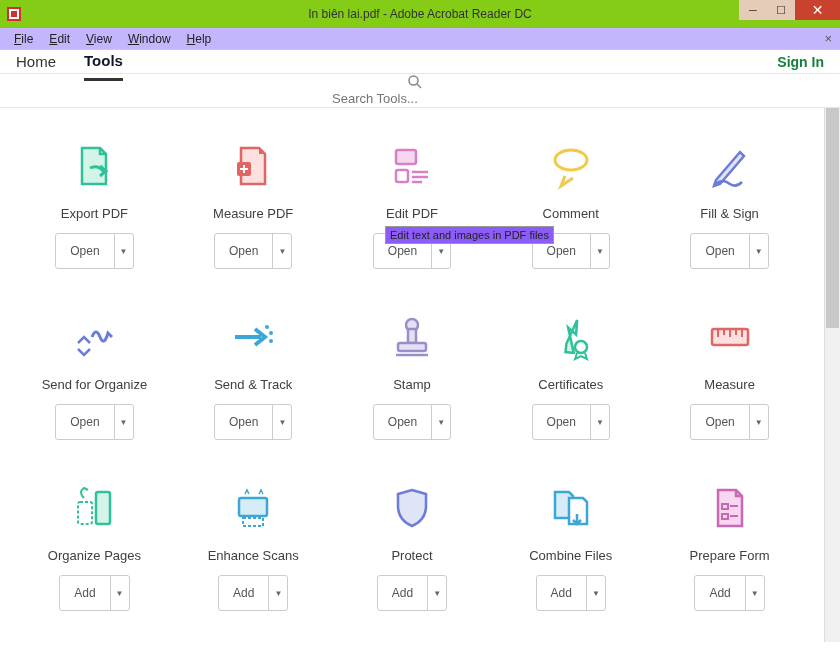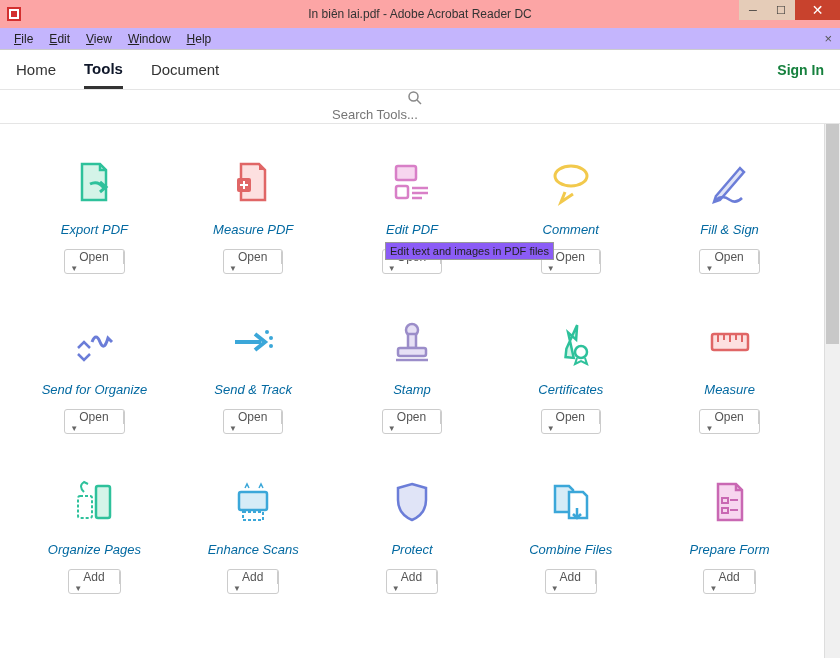--- a/index.html
+++ b/index.html
@@ -1,43 +1,43 @@
 <!DOCTYPE html>
 <html><head>
 <meta charset="utf-8">
 <style>
 * { margin: 0; padding: 0; box-sizing: border-box; font-family: "Segoe UI", Arial, sans-serif; }
 body { width: 840px; height: 658px; overflow: hidden; background: #fff; }
-.titlebar { height: 28px; background: #fca5a5; display: flex; align-items: center; position: relative; }
+.titlebar { height: 28px; background: #84cc16; display: flex; align-items: center; position: relative; }
 .titlebar-icon { width: 16px; height: 16px; margin-left: 6px; display: flex; align-items: center; justify-content: center; }
 .titlebar-title { position: absolute; left: 0; right: 0; text-align: center; font-size: 12px; color: #333; pointer-events: none; }
 .window-controls { position: absolute; right: 0; top: 0; display: flex; height: 20px; }
 .win-btn { width: 28px; height: 20px; display: flex; align-items: center; justify-content: center; font-size: 11px; }
 .win-min, .win-max { background: #e5ccb8; color: #333; }
 .win-close { background: #c8422d; color: #fff; width: 45px; font-size: 14px; }
 .menubar { height: 22px; background: #c4b5fd; border-bottom: 1px solid #ccc; display: flex; align-items: center; padding: 0 6px; position: relative; }
 .menu-item { font-size: 12px; padding: 2px 8px; color: #222; }
 .menu-item .ul { text-decoration: underline; }
 .menubar-close { position: absolute; right: 8px; font-size: 13px; color: #555; }
-.navbar { height: 40px; border-bottom: 1px solid #e5e5e5; display: flex; align-items: center; padding: 0 16px; }
+.navbar { height: 24px; border-bottom: 1px solid #e5e5e5; display: flex; align-items: center; padding: 0 16px; }
 .nav-tab { font-size: 15px; color: #333; margin-right: 28px; padding: 9px 0; }
 .nav-tab.active { font-weight: 600; border-bottom: 3px solid #333; color: #0f172a; }
 .signin { margin-left: auto; font-size: 14px; color: #15803d; font-weight: 600; }
 .searchbar { height: 34px; display: flex; align-items: center; padding: 0 16px; border-bottom: 1px solid #e5e5e5; flex-direction: column; }
 .search-icon { width: 16px; height: 16px; margin-right: 10px; color: #888; }
 .search-input { border: none; outline: none; font-size: 13px; color: #999; flex: 1; }
 .content-wrap { position: relative; height: 534px; }
 .scrollbar-bg { position: absolute; right: 0; top: 0; bottom: 0; width: 16px; background: #f0f0f0; border-left: 1px solid #ddd; }
 .scrollbar-thumb { position: absolute; top: 0; left: 1px; right: 1px; height: 220px; background: #c8c8c8; }
 .content { padding: 30px 20px 0 20px; margin-right: 16px; }
 .tool-grid { display: grid; grid-template-columns: repeat(5, 1fr); gap: 40px 10px; }
 .tool-card { display: flex; flex-direction: column; align-items: center; text-align: center; }
 .tool-icon { width: 56px; height: 56px; display: flex; align-items: center; justify-content: center; margin-bottom: 12px; }
-.tool-label { font-size: 13px; color: #0369a1; margin-bottom: 12px; font-style: italic; }
-.tool-btn { display: flex; border: 1px solid #ccc; border-radius: 3px; height: 25px; overflow: hidden; flex-direction: column; }
+.tool-label { font-size: 13px; color: #404040; margin-bottom: 12px; }
+.tool-btn { display: flex; border: 1px solid #ccc; border-radius: 3px; height: 36px; overflow: hidden; }
 .tool-btn-main { padding: 0 14px; font-size: 12px; color: #555; display: flex; align-items: center; border-right: 1px solid #ccc; }
 .tool-btn-arrow { width: 18px; display: flex; align-items: center; justify-content: center; font-size: 8px; color: #666; }
 .tooltip { position: absolute; background: #8b5cf6; border: 1px solid #999; font-size: 11px; padding: 2px 4px; color: #222; white-space: nowrap; z-index: 10; }
 svg { display: block; }
 </style>
 </head>
 <body>
 
 <div class="titlebar">
   <div class="titlebar-icon">
@@ -62,21 +62,20 @@
       <div class="menu-item"><span class="ul">V</span>iew</div>
       <div class="menu-item"><span class="ul">W</span>indow</div>
       <div class="menu-item"><span class="ul">H</span>elp</div>
     </div>
   <div class="menubar-close">×</div>
 </div>
 
 <div class="navbar">
   <div class="nav-tab">Home</div>
   <div class="nav-tab active">Tools</div>
-  <div class="nav-tab">Document</div>
   <div class="signin">Sign In</div>
 </div>
 
 <div class="searchbar">
   <span class="search-icon">
     <svg width="16" height="16" viewBox="0 0 16 16">
         <circle cx="6.5" cy="6.5" r="4.5" fill="none" stroke="#888" stroke-width="1.5"></circle>
         <line x1="10" y1="10" x2="14" y2="14" stroke="#888" stroke-width="1.5"></line>
       </svg>
   </span>

